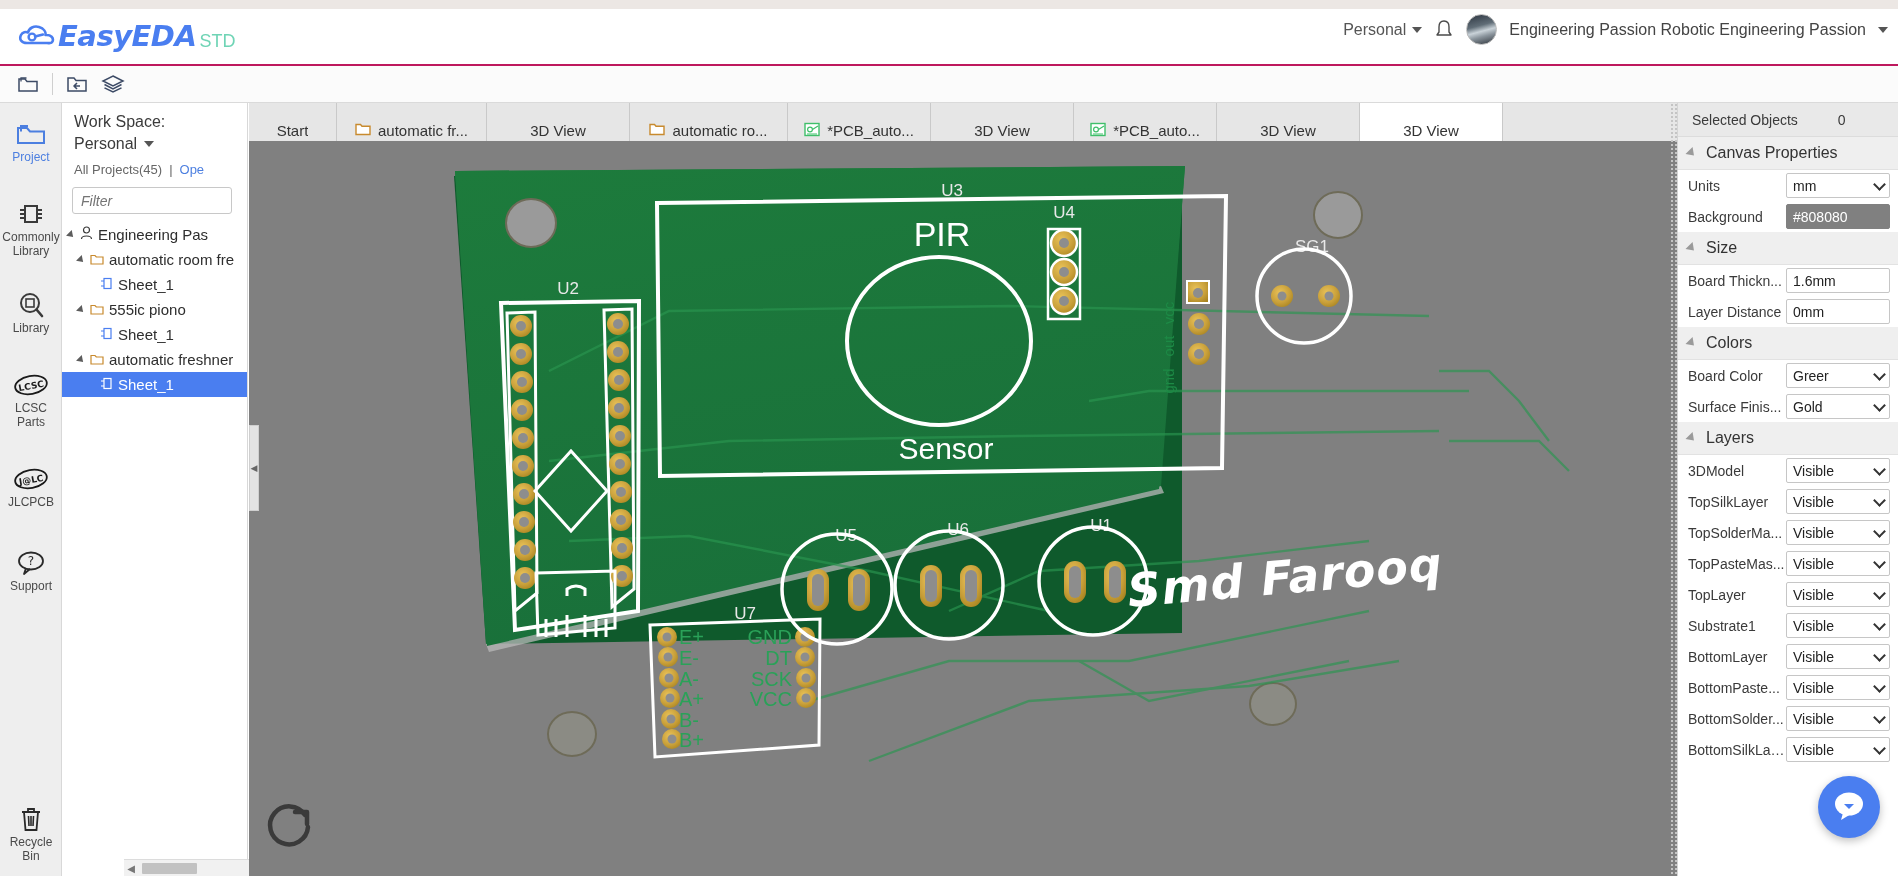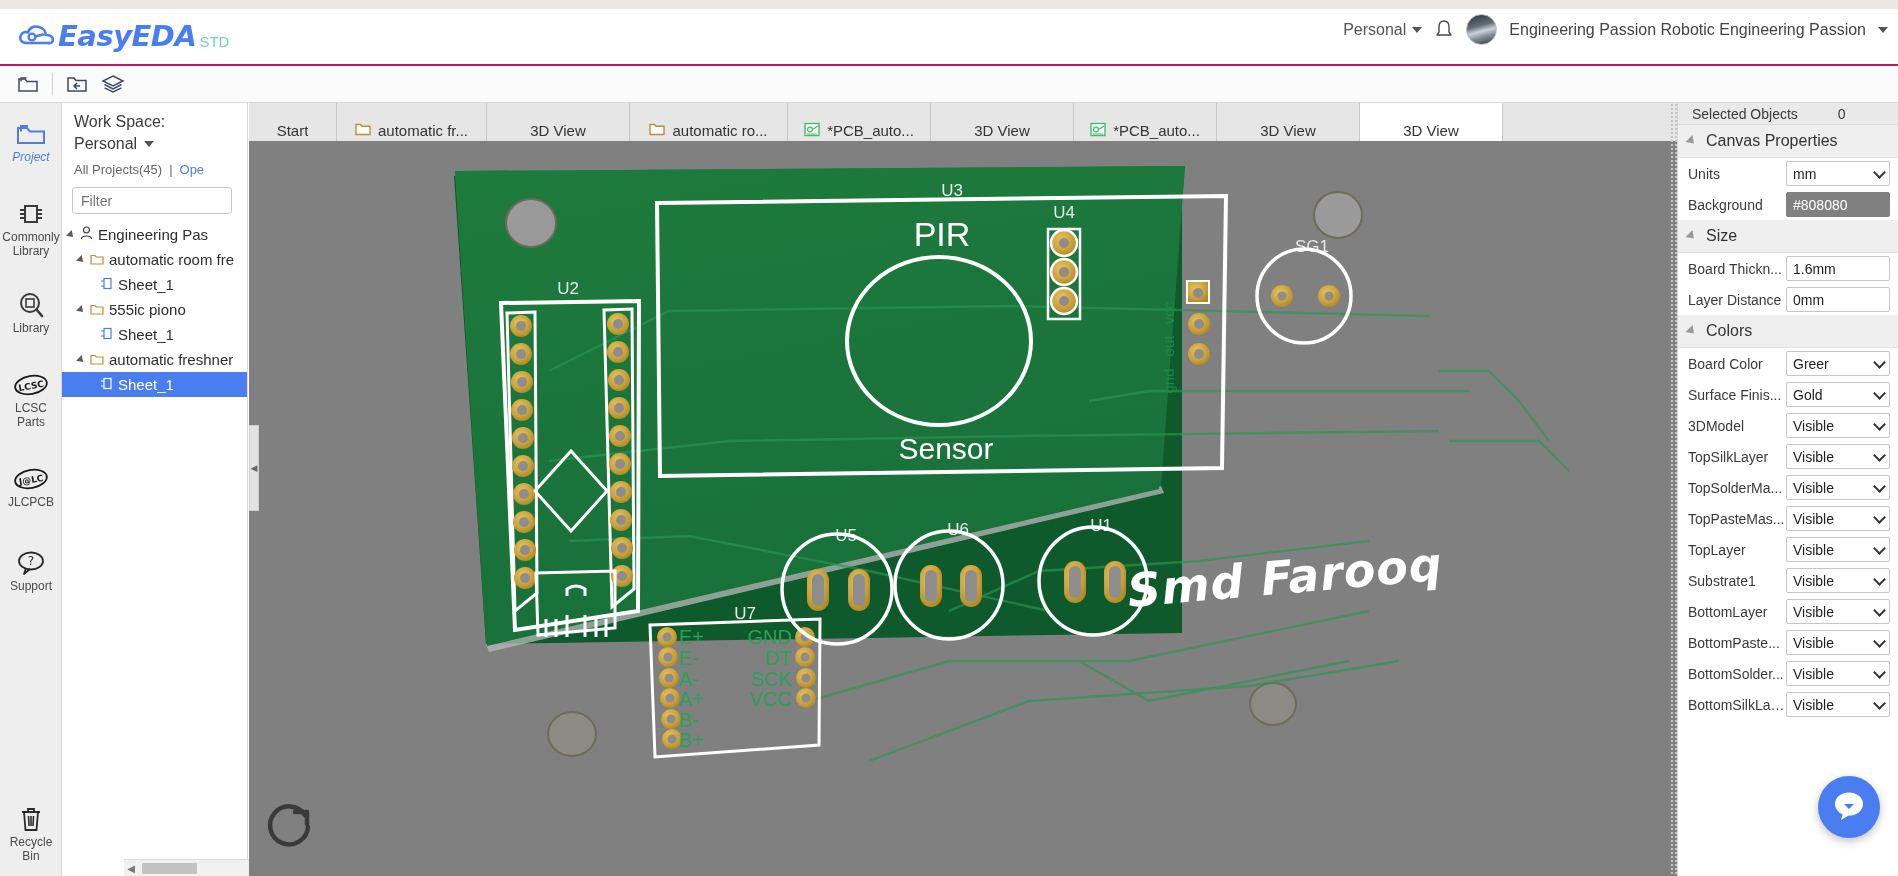--- a/index.html
+++ b/index.html
@@ -17,21 +17,21 @@
     position:absolute; left:0; top:0; width:1898px; height:66px;
     background:#ffffff; border-bottom:2px solid #be185d;
     display:flex; align-items:center;
   }
   .topbar-strip{ position:absolute; left:0; top:0; width:1898px; height:9px; background:#ece7e4; }
   .logo-wrap{ display:flex; align-items:center; margin-left:18px; margin-top:8px; }
   .logo-cloud{ width:38px; height:26px; position:relative; }
   .logo-cloud svg{ display:block; }
   .logo-text{ font-size:29px; font-weight:bold; color:#4a7ef0; letter-spacing:-0.5px;
               font-family:"DejaVu Sans", sans-serif; font-style:italic; margin-left:2px;}
-  .logo-std{ font-size:15px; color:#6fd4b5; margin-left:3px; margin-top:10px; }
+  .logo-std{ font-size:18px; color:#6fd4b5; margin-left:3px; margin-top:10px; }
   .menu{ display:flex; align-items:center; margin-left:26px; margin-top:8px; }
   .menu-item{ padding:4px 14px; font-size:17px; color:#3c3c3c; cursor:default; }
 
   .topright{ position:absolute; right:10px; top:14px; display:flex; align-items:center; gap:12px; }
   .personal-sel{ font-size:16px; color:#555; display:flex; align-items:center; gap:6px; }
   .caret{ width:0;height:0;border-left:5px solid transparent;border-right:5px solid transparent;border-top:6px solid #555; }
   .bell{ width:20px;height:22px; }
   .avatar{
     width:31px;height:31px;border-radius:50%;
     background:linear-gradient(165deg,#2c3540 0%,#606d77 38%,#c9d2d8 55%,#8a949c 70%,#2b3138 100%);
@@ -67,20 +67,21 @@
   }
   .proj-head{ padding:10px 12px 0; }
   .ws-label{ font-size:16px; color:#3b3b3b; }
   .ws-val{ font-size:16px; color:#3b3b3b; margin-top:4px; display:flex; align-items:center; gap:7px; }
   .proj-links{ margin-top:9px; font-size:13px; color:#666; display:flex; gap:7px; align-items:center; }
   .proj-links a{ color:#4c7fe0; text-decoration:none; cursor:pointer; }
   .filter-input{
     margin:10px 10px 8px; width:160px; height:27px; border:1px solid #c8c8c8; border-radius:3px;
     padding:0 8px; font-size:14px; color:#8d8d8d; font-family:"Liberation Sans",sans-serif;
     background:#fff;
+    font-style:italic;
   }
   .tree{ font-size:15px; color:#2e2e2e; }
   .tnode{ display:flex; align-items:center; gap:5px; height:25px; padding-left:6px; white-space:nowrap; cursor:pointer; }
   .tnode.sel{ background:#4a7ef0; color:#fff; }
   .tri{ width:0;height:0;border-left:6px solid #5c5c5c;border-top:4px solid transparent;border-bottom:4px solid transparent;
         transform:rotate(45deg); margin-right:1px;}
   .ind1{ } .ind2{ padding-left:16px; } .ind3{ padding-left:38px; }
 
   .hscroll{
     position:absolute; left:62px; bottom:0; width:186px; height:17px;
@@ -115,21 +116,21 @@
   }
   .pcb{ position:absolute; left:0; top:0; width:1428px; height:735px; }
   .refresh-ico{ position:absolute; left:12px; bottom:18px; }
 
   
   .props{
     position:absolute; right:0; top:103px; width:221px; height:773px;
     background:#fff; border-left:1px solid #d4d4d4; overflow:hidden;
   }
   .sel-obj{
-    height:22px; background:#e9e9e9; border-bottom:1px solid #dcdcdc;
+    height:34px; background:#e9e9e9; border-bottom:1px solid #dcdcdc;
     display:flex; align-items:center; padding:0 14px; font-size:14px; color:#3a3a3a;
   }
   .sel-obj .val{ margin-left:40px; }
   .grp-head{
     height:33px; background:#efefef; border-bottom:1px solid #e2e2e2;
     display:flex; align-items:center; gap:11px; padding-left:10px;
     font-size:16px; color:#333;
   }
   .grp-tri{ width:0;height:0;border-left:7px solid #9a9a9a;border-top:5px solid transparent;border-bottom:5px solid transparent;
             transform:rotate(45deg); }
@@ -213,21 +214,21 @@
     <div class="tb-ico">
       <svg width="24" height="20" viewBox="0 0 24 20">
         <path d="M12 2 L22 7 L12 12 L2 7 Z" fill="none" stroke="#3d4b66" stroke-width="1.5"></path>
         <path d="M3.5 10.5 L12 14.8 L20.5 10.5" fill="none" stroke="#3d4b66" stroke-width="1.5"></path>
         <path d="M3.5 13.8 L12 18 L20.5 13.8" fill="none" stroke="#3d4b66" stroke-width="1.5"></path>
       </svg>
     </div>
   </div>
 
   <div class="rail">
-    <div class="rail-item active" style="padding-top:14px;font-style:italic;">
+    <div class="rail-item active" style="padding-top:14px;">
       <span class="ri">
         <svg width="32" height="26" viewBox="0 0 32 26">
           <path d="M3 7 L12 7 L15 10.5 L29 10.5 L29 22 L3 22 Z" fill="none" stroke="#4c7fe0" stroke-width="2"></path>
           <path d="M6 10.5 L6 5 L13 5" fill="none" stroke="#4c7fe0" stroke-width="2"></path>
         </svg>
       </span>
       <div>Project</div>
     </div>
 
     <div class="rail-item" style="margin-top:16px;">
@@ -734,20 +735,24 @@
       </span>
     </div>
     <div class="prow">
       <span class="plabel">Surface Finis...</span>
       <span class="pctl select">
         <span>Gold</span>
         <i class="chev"></i>
       </span>
     </div>
 
+    <div class="grp-head">
+      <span class="grp-tri"></span>
+      <span>Layers</span>
+    </div>
 
     <div class="prow">
       <span class="plabel">3DModel</span>
       <span class="pctl select">
         <span>Visible</span>
         <i class="chev"></i>
       </span>
     </div>
     <div class="prow">
       <span class="plabel">TopSilkLayer</span>

